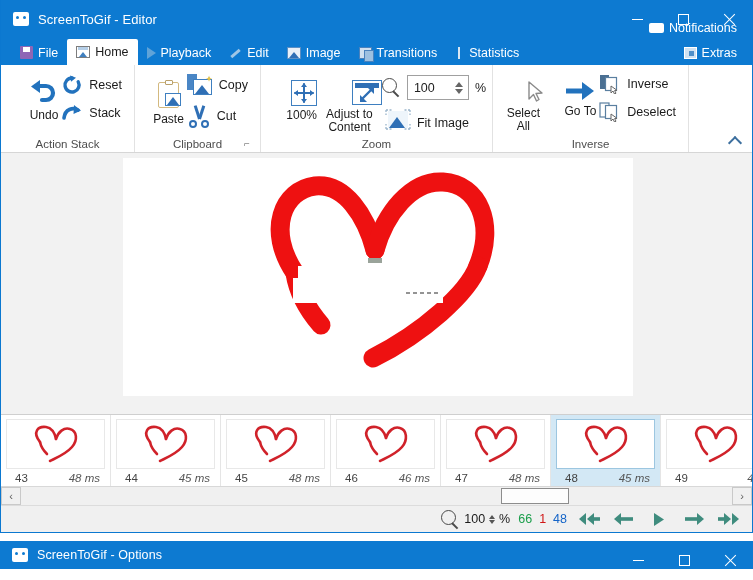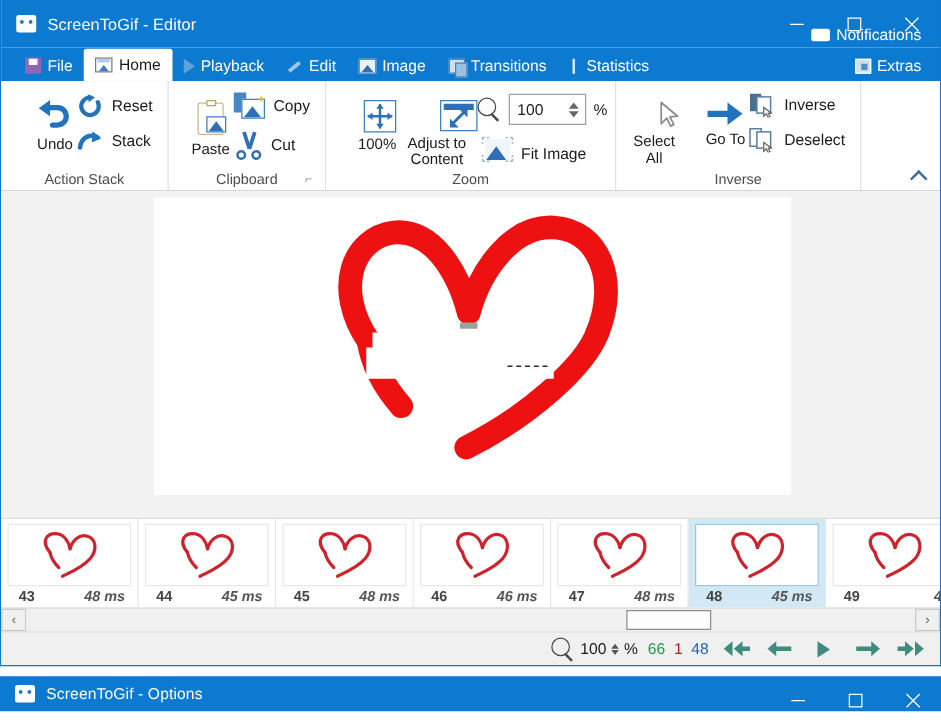--- a/index.html
+++ b/index.html
@@ -173,21 +173,21 @@
     height:72px; flex:none; background:#ffffff; border-top:1px solid #cfcfcf;
     display:flex; overflow:hidden;
   }
   .frame { width:110px; flex:none; border-right:1px solid #e5e5e5;
            display:flex; flex-direction:column; background:#ffffff; }
   .frame.selected { background:#d3e8f5; }
   .frame .thumb { flex:1; margin:4px 5px 0 5px; background:#ffffff; border:1px solid #e8e8e8;
                   display:flex; align-items:center; justify-content:center; overflow:hidden; }
   .frame.selected .thumb { border-color:#9cc6e0; }
   .frame .meta { height:17px; display:flex; align-items:center; justify-content:space-between;
-                 padding:0 10px 0 14px; font-size:11.5px; color:#444;font-weight:bold; }
+                 padding:0 10px 0 14px; font-size:11.5px; color:#444; }
   .frame .meta .ms { font-style:italic; color:#555; }
 
   
   .hscroll { height:19px; flex:none; background:#f0f0f0; display:flex; align-items:stretch;
              border-top:1px solid #d8d8d8; position:relative; }
   .hs-btn { width:20px; background:#f0f0f0; border:1px solid #c9c9c9; display:flex;
             align-items:center; justify-content:center; color:#606060; font-size:11px; }
   .hs-track { flex:1; background:#f0f0f0; position:relative; }
   .hs-thumb { position:absolute; left:480px; top:1px; width:68px; height:16px;
               background:#fdfdfd; border:1px solid #8d8d8d; }

